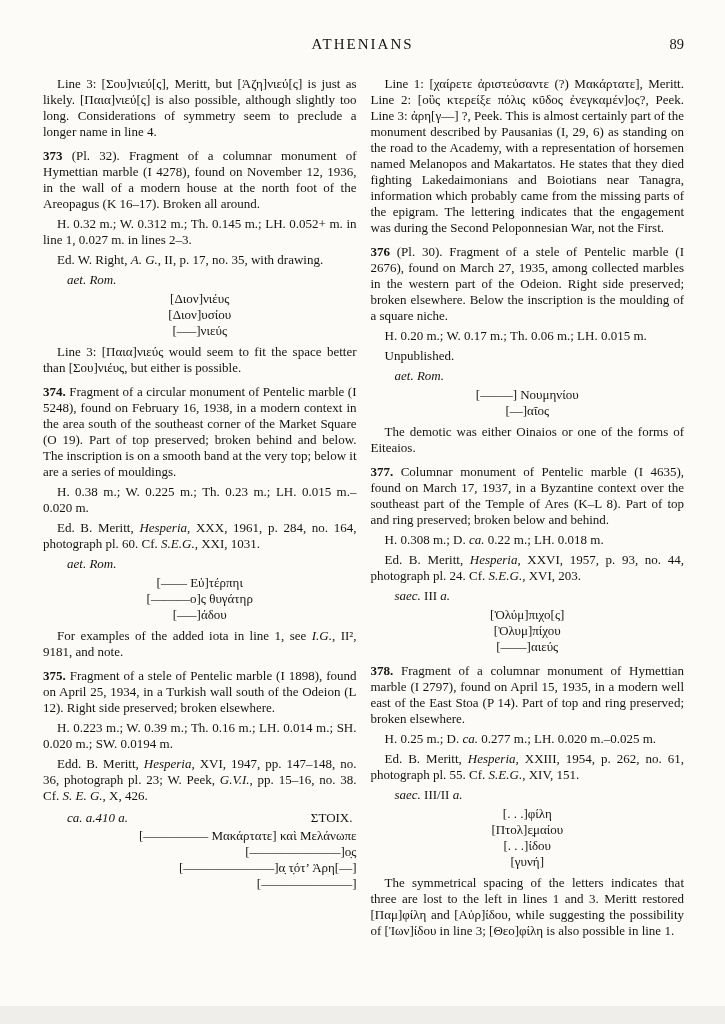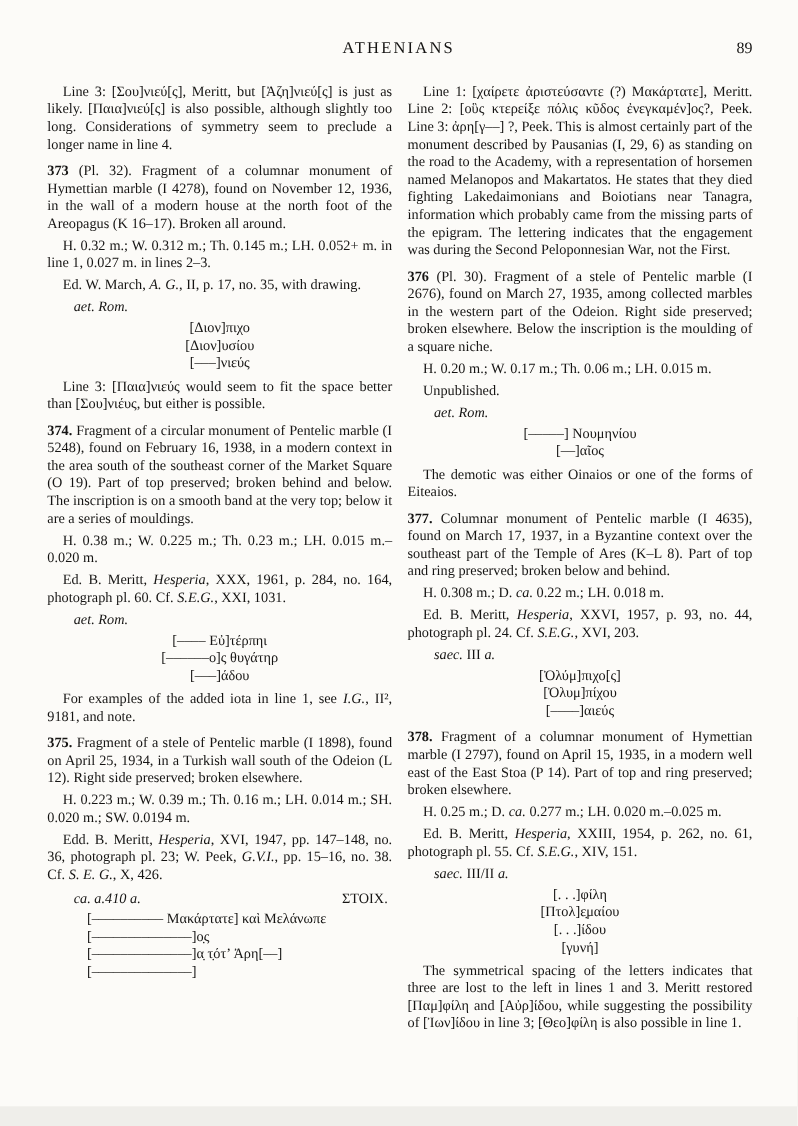--- a/index.html
+++ b/index.html
@@ -31,21 +31,21 @@
     display:flex;
     gap:14px;
     padding:23px 41px 0 43px;
   }
   .col{flex:1;min-width:0;text-align:justify;}
   .para{margin:0 0 4px 0;text-indent:14px;}
   .entry{margin:8px 0 4px 0;text-indent:0;}
   .meta{margin:3px 0 3px 0;text-indent:24px;}
   .greek{margin:2px 0 5px 0;text-align:center;}
   .greek div{white-space:nowrap;}
-  .greek.left{text-align:left;margin-left:36px;}
+  .greek.left{text-align:right;margin-left:36px;}
   .dateline{
     display:flex;justify-content:space-between;
     margin:6px 0 2px 0;
     padding:0 4px 0 24px;
   }
   .s-i{font-style:italic;}
   .s-b{font-weight:bold;}
 </style>
 </head>
 <body>
@@ -56,24 +56,24 @@
     <span class="title">ATHENIANS</span>
     <span class="pagenum">89</span>
   </div>
 
   <div class="columns">
 
     <div class="col">
       <p class="para"><span>Line 3: [Σου]νιεύ[ς], Meritt, but [Ἀζη]νιεύ[ς] is just as likely. [Παια]νιεύ[ς] is also possible, although slightly too long. Considerations of symmetry seem to preclude a longer name in line 4.</span></p>
       <p class="entry"><span class="s-b">373</span><span> (Pl. 32). Fragment of a columnar monument of Hymettian marble (I 4278), found on November 12, 1936, in the wall of a modern house at the north foot of the Areopagus (K 16–17). Broken all around.</span></p>
       <p class="para"><span>H. 0.32 m.; W. 0.312 m.; Th. 0.145 m.; LH. 0.052+ m. in line 1, 0.027 m. in lines 2–3.</span></p>
-      <p class="para"><span>Ed. W. March, </span><span class="s-i">A. G.</span><span>, II, p. 17, no. 35, with drawing.</span></p>
+      <p class="para"><span>Ed. W. Right, </span><span class="s-i">A. G.</span><span>, II, p. 17, no. 35, with drawing.</span></p>
       <p class="meta"><span class="s-i">aet. Rom.</span></p>
       <div class="greek">
-        <div>[Διον]πιχο</div>
+        <div>[Διον]νιέυς</div>
         <div>[Διον]υσίου</div>
         <div>[–––]νιεύς</div>
       </div>
       <p class="para"><span>Line 3: [Παια]νιεύς would seem to fit the space better than [Σου]νιέυς, but either is possible.</span></p>
       <p class="entry"><span class="s-b">374.</span><span> Fragment of a circular monument of Pentelic marble (I 5248), found on February 16, 1938, in a modern context in the area south of the southeast corner of the Market Square (O 19). Part of top preserved; broken behind and below. The inscription is on a smooth band at the very top; below it are a series of mouldings.</span></p>
       <p class="para"><span>H. 0.38 m.; W. 0.225 m.; Th. 0.23 m.; LH. 0.015 m.–0.020 m.</span></p>
       <p class="para"><span>Ed. B. Meritt, </span><span class="s-i">Hesperia</span><span>, XXX, 1961, p. 284, no. 164, photograph pl. 60. Cf. </span><span class="s-i">S.E.G.</span><span>, XXI, 1031.</span></p>
       <p class="meta"><span class="s-i">aet. Rom.</span></p>
       <div class="greek">
         <div>[–––– Εὐ]τέρπηι</div>

